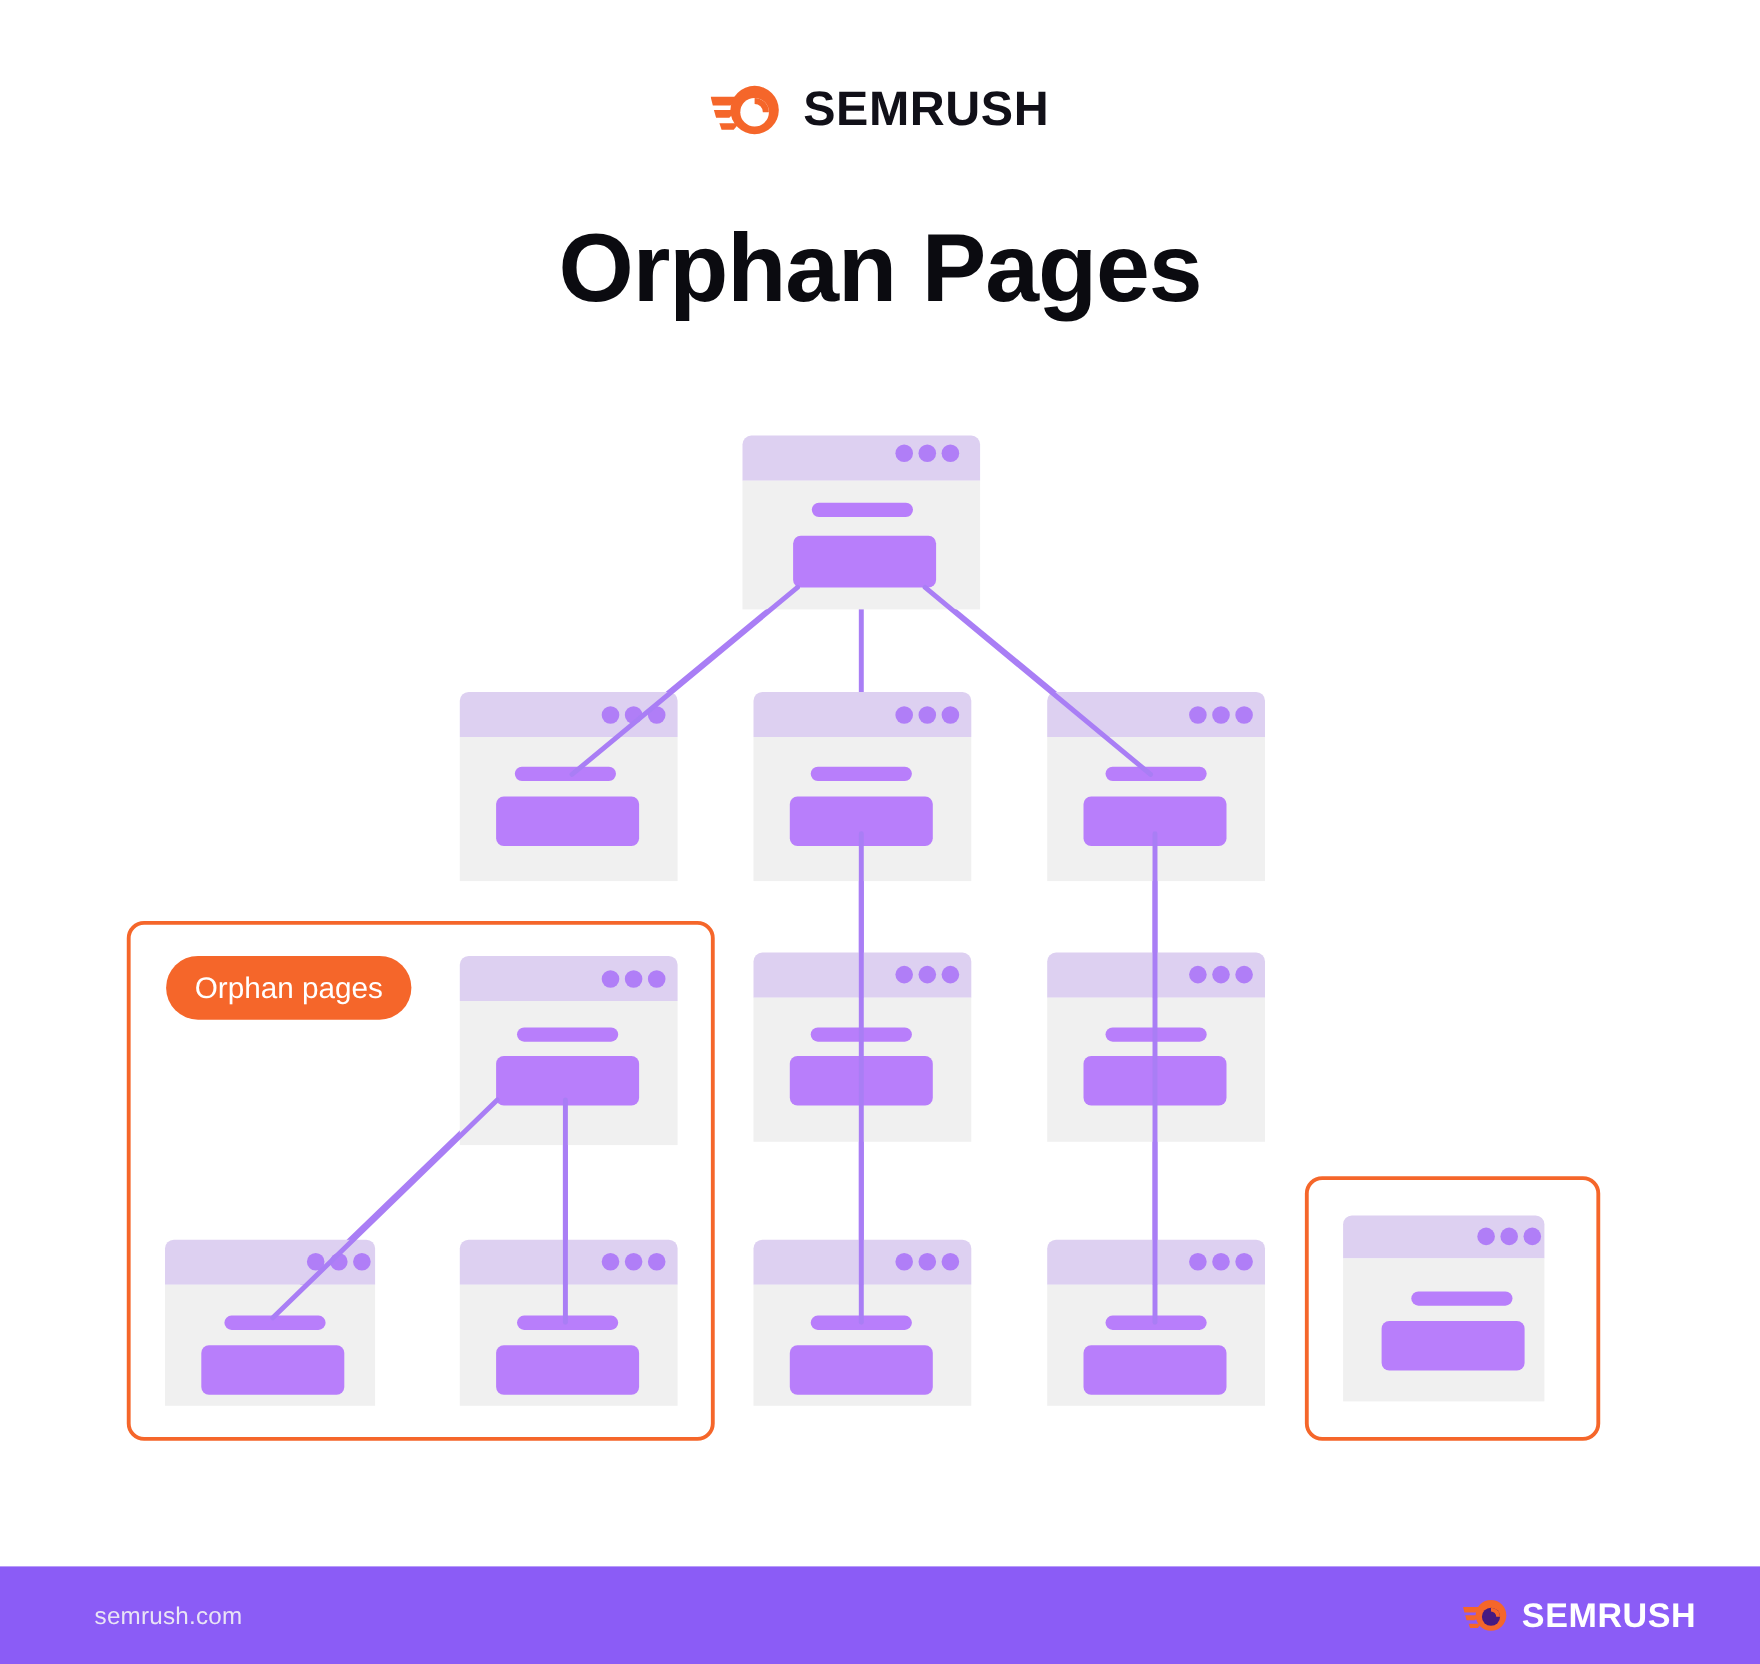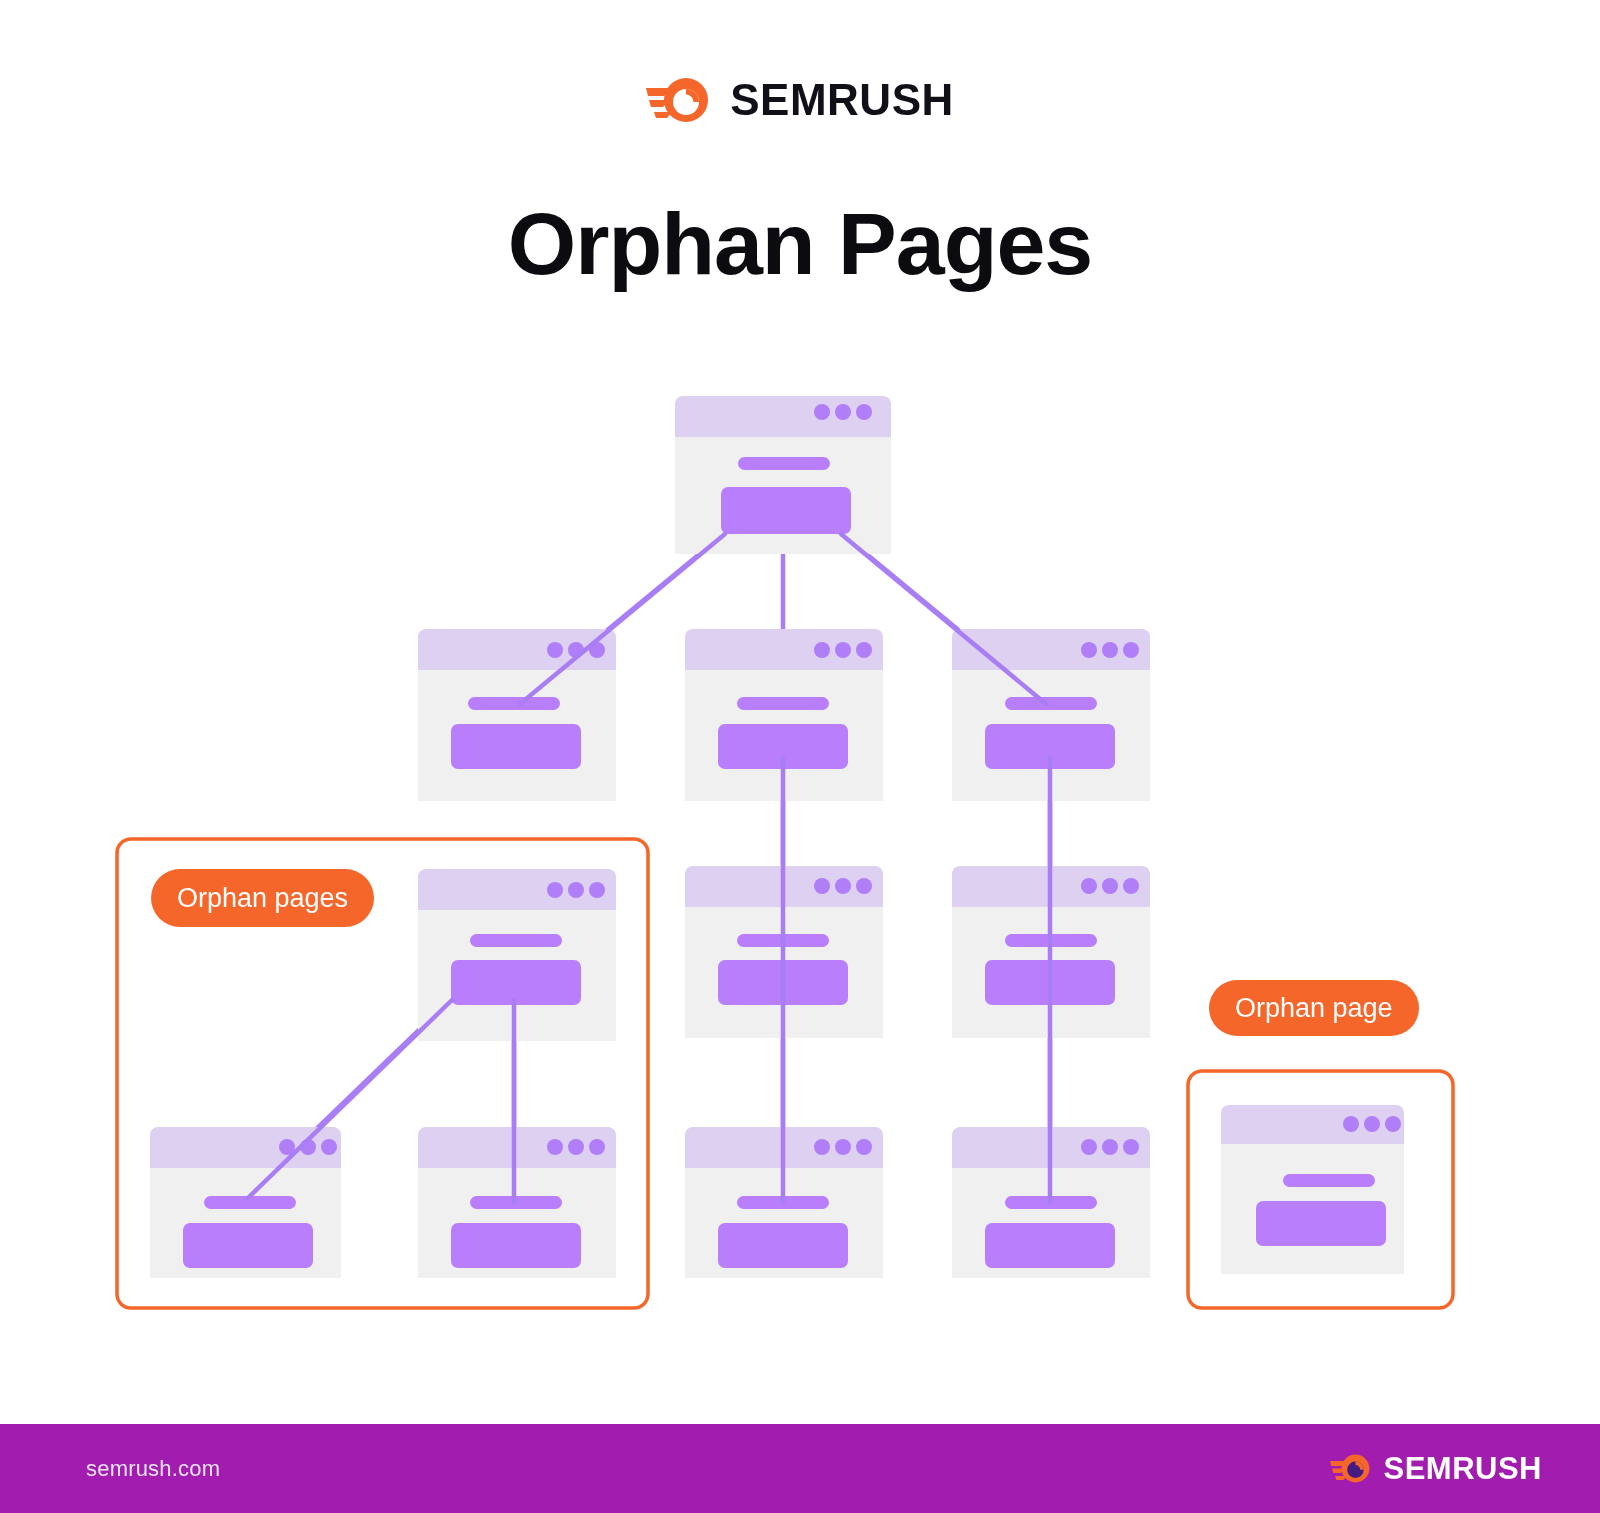--- a/index.html
+++ b/index.html
@@ -48,21 +48,21 @@
     padding: 0 26px;
     white-space: nowrap;
     box-sizing: border-box;
   }
   #badge-orphan-pages { left: 151px; top: 869px; height: 58px; }
   #badge-orphan-page  { left: 1209px; top: 980px; height: 56px; }
 
   
   .footer {
     position:absolute; left:0; top:1424px; width:1600px; height:89px;
-    background:#a21caf;
+    background:#8b5cf6;
     display:flex; align-items:center; justify-content:space-between;
     box-sizing:border-box; padding: 0 58px 0 86px;
   }
   .footer-url { color:#e9e4f5; font-size:22px; letter-spacing:0.2px; }
   .footer-brand { display:flex; align-items:center; gap:11px; }
   .footer-mark { width:42px; height:33px; display:block; }
   .footer-word { color:#ffffff; font-size:31px; font-weight:700; letter-spacing:0.5px; line-height:1; }
 </style>
 </head>
 <body>
@@ -238,21 +238,20 @@
         <circle cx="1372" cy="1124" r="8" fill="#b07ef7"></circle>
         <circle cx="1393" cy="1124" r="8" fill="#b07ef7"></circle>
         <rect x="1283" y="1174" width="92" height="13" rx="6.5" fill="#b87efb"></rect>
         <rect x="1256" y="1201" width="130" height="45" rx="7" fill="#b87efb"></rect>
       </g>
 
     </svg>
 
     <div class="badge" id="badge-orphan-pages">Orphan pages</div>
 
-    <div class="badge" id="badge-orphan-page">Orphan page</div>
   </div>
 
   <div class="footer">
     <div class="footer-url">semrush.com</div>
     <div class="footer-brand">
       <svg class="footer-mark" viewBox="0 0 66 52">
         <path d="M0 14 L26 14 L18 22 L2 22 Z" fill="#f5662a"></path>
         <path d="M3 26 L24 26 L17 33 L5 33 Z" fill="#f5662a"></path>
         <path d="M8 38 L26 38 L21 44 L10 44 Z" fill="#f5662a"></path>
         <circle cx="40" cy="26" r="22" fill="#f5662a"></circle>

